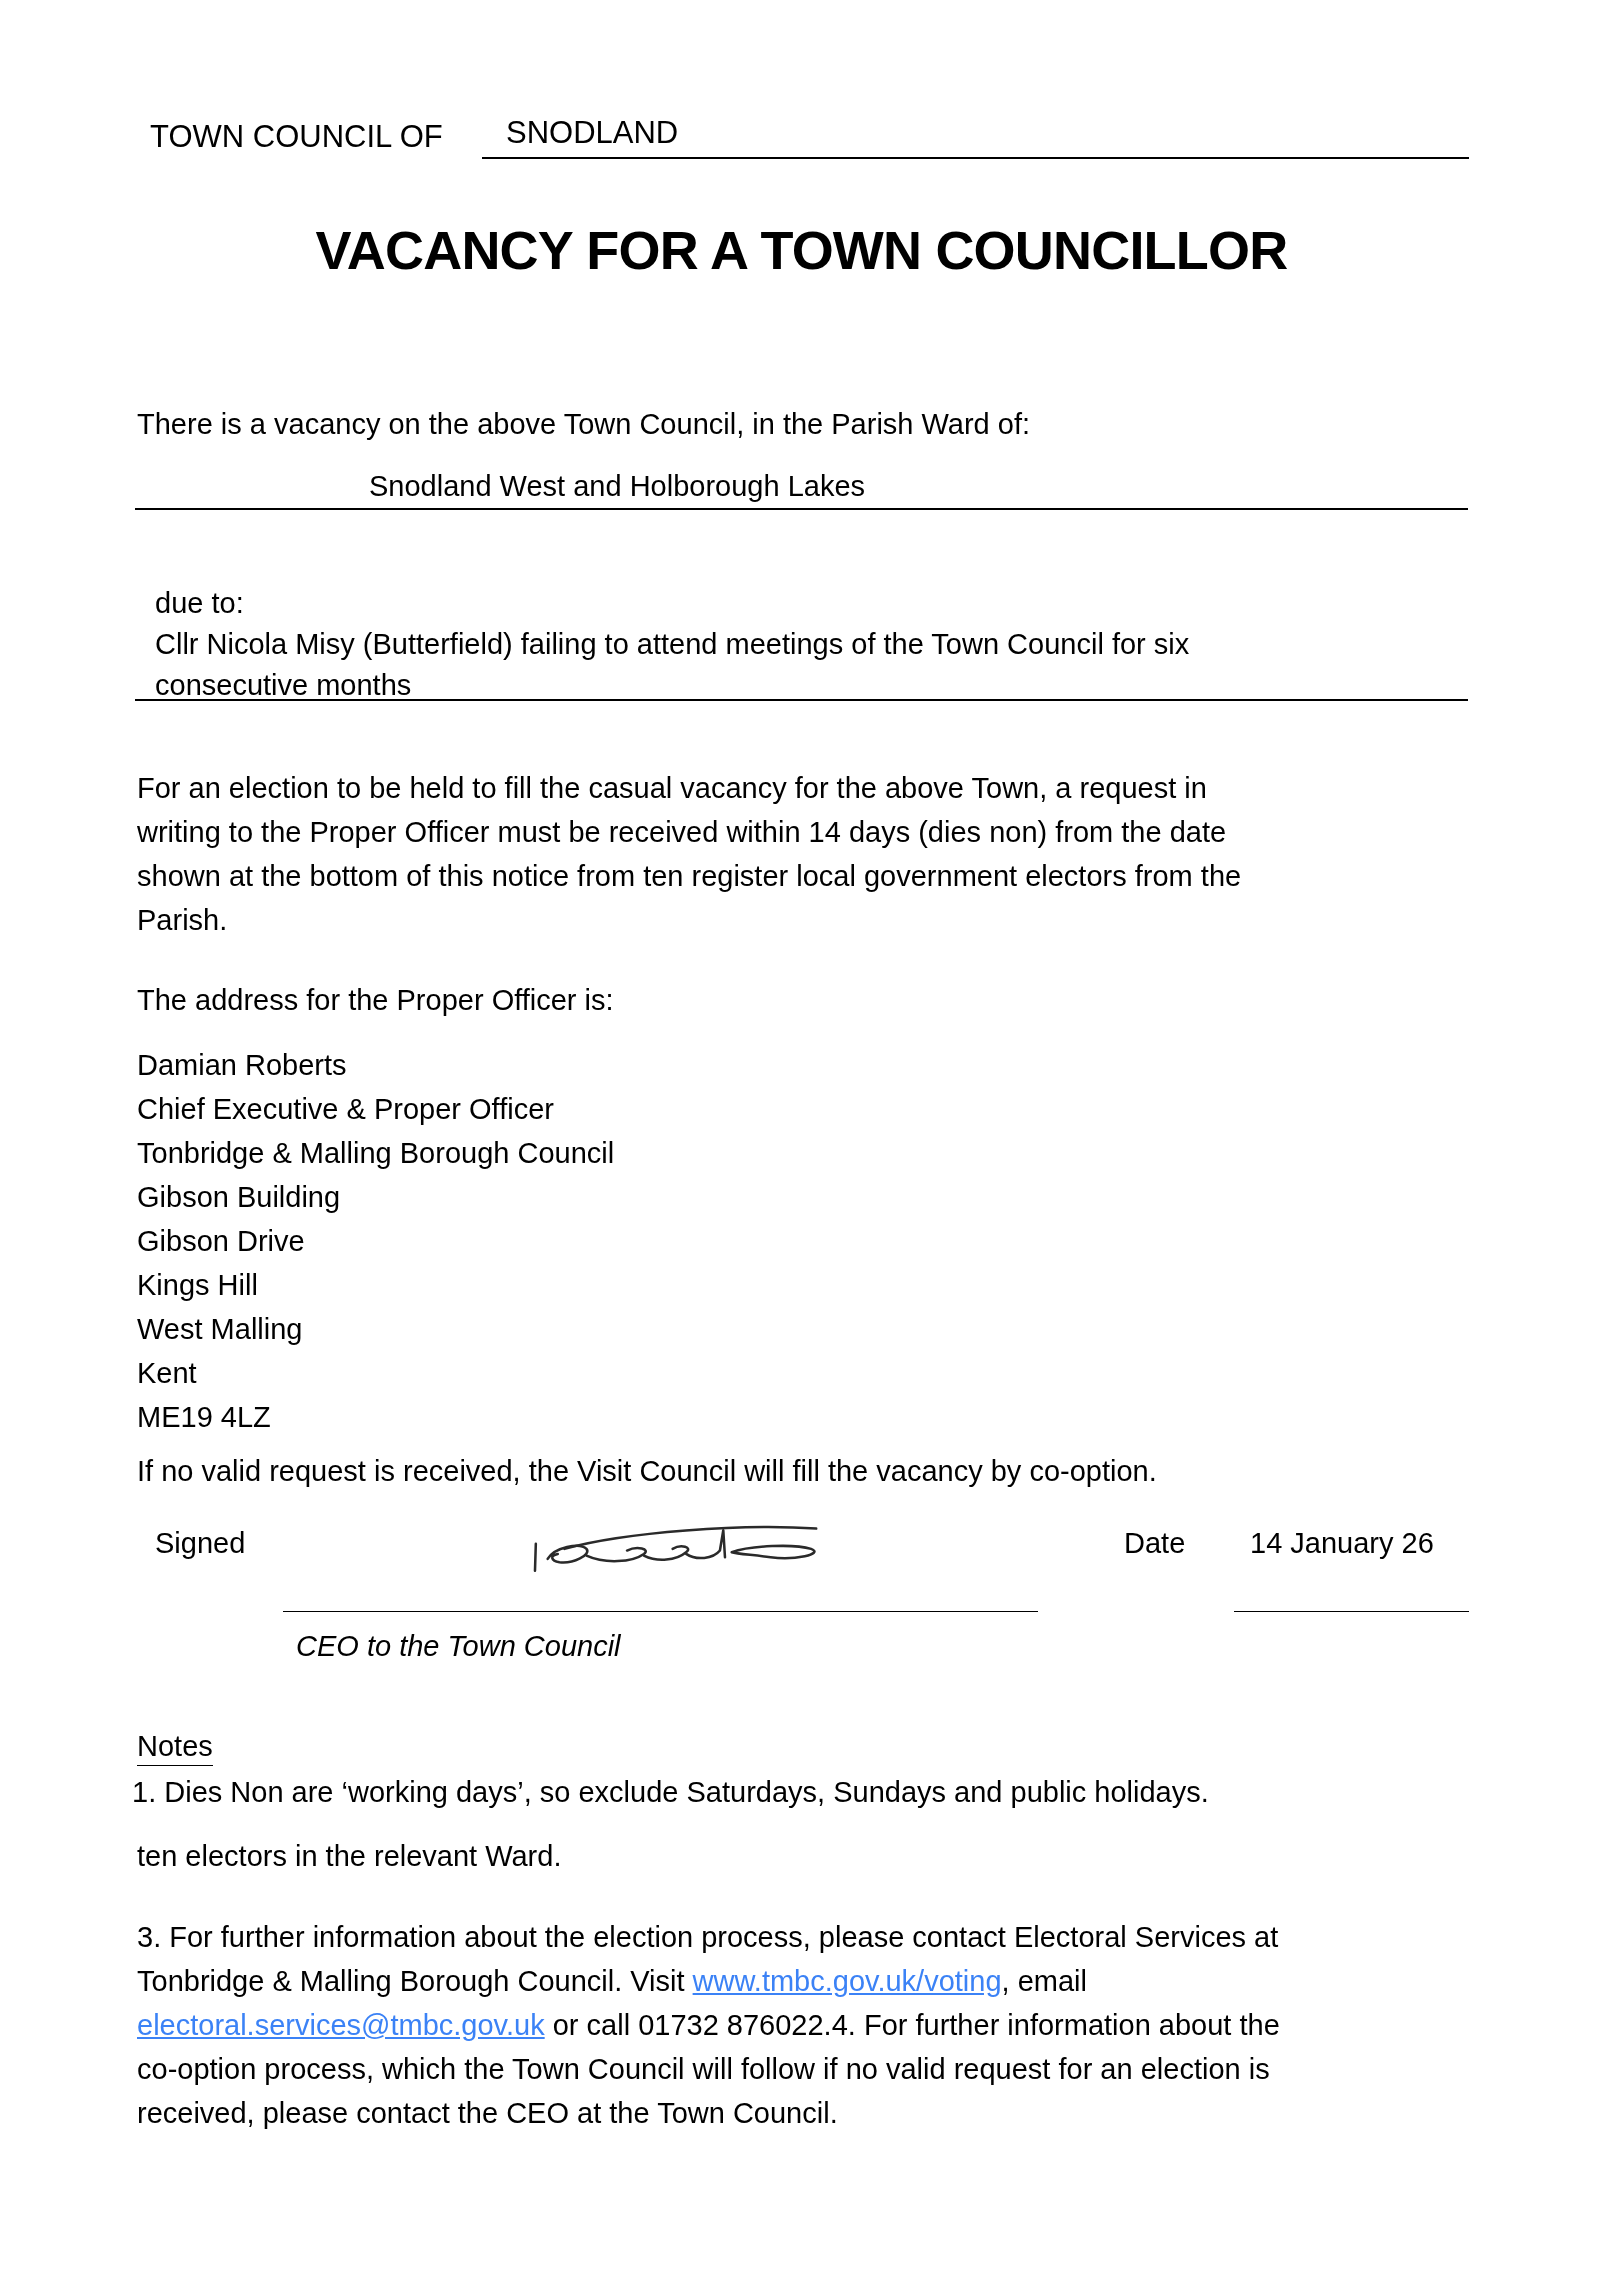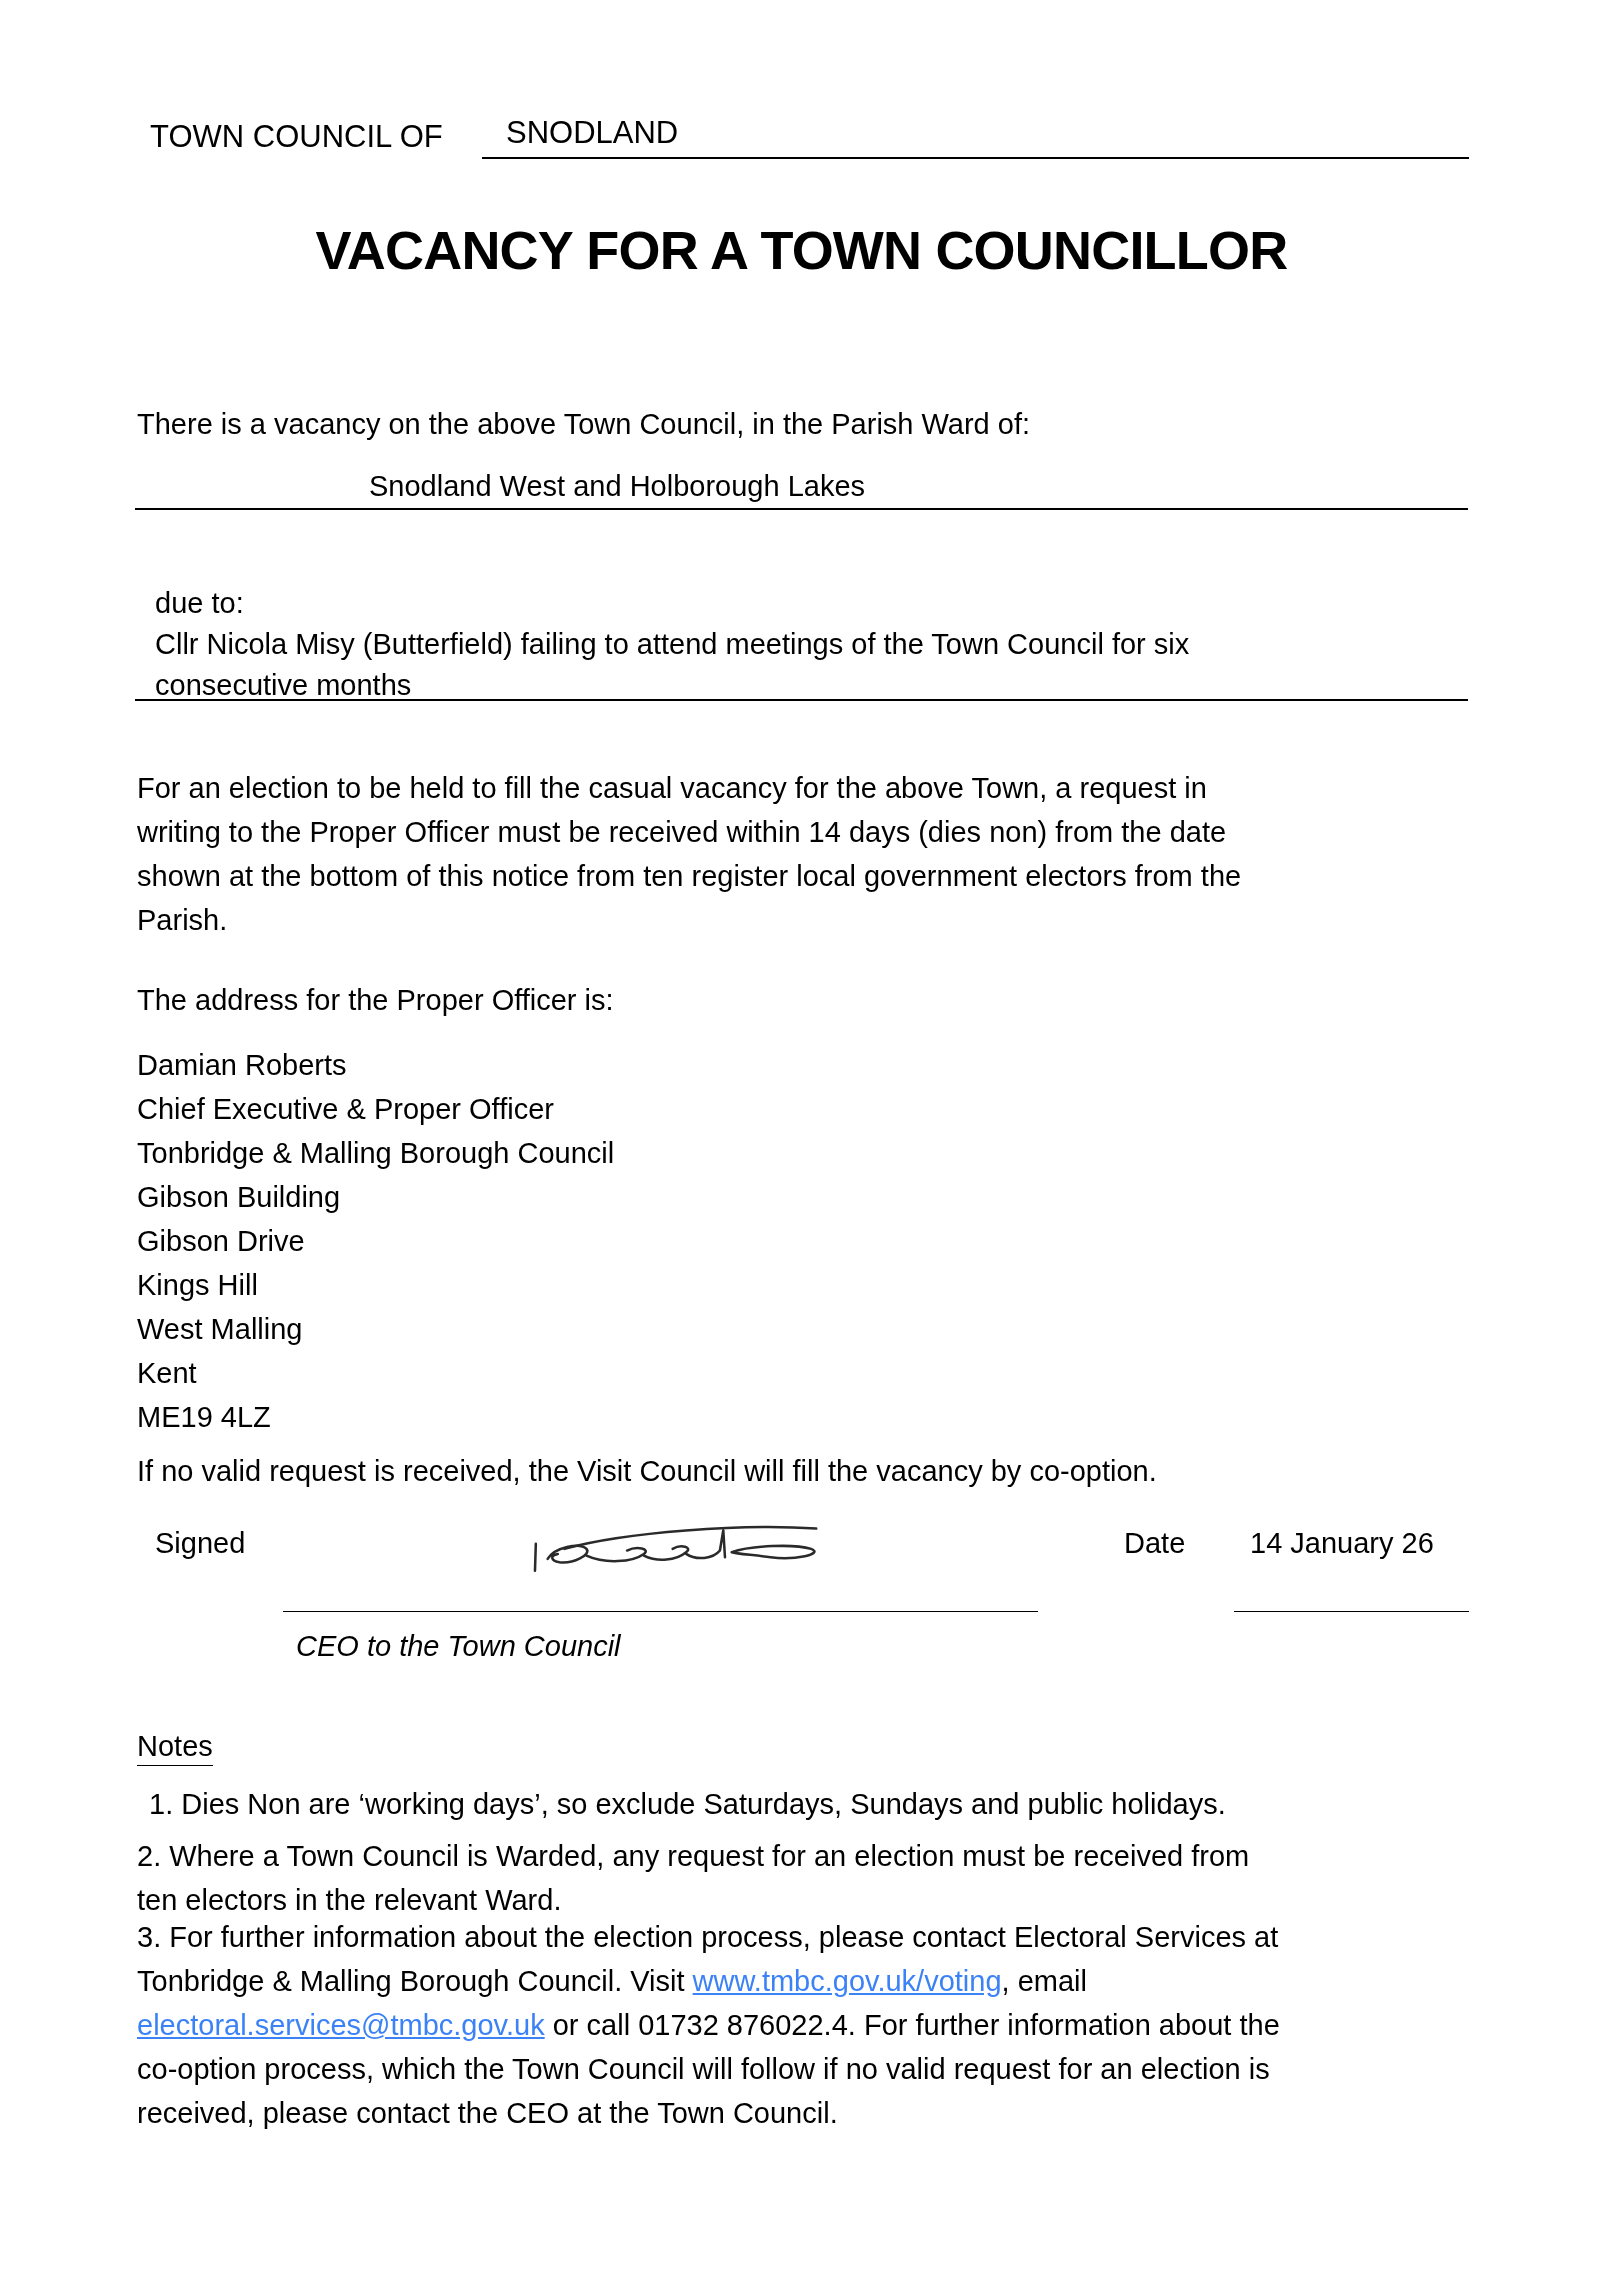--- a/index.html
+++ b/index.html
@@ -110,24 +110,23 @@
 
   <div class="rule" style="left:283px; top:1611px; width:755px; border-bottom-width:1.7px;"></div>
   <div class="rule" style="left:1234px; top:1611px; width:235px; border-bottom-width:1.7px;"></div>
 
   <div class="abs line signer-title" style="left:296px; top:1630px;">CEO to the Town Council</div>
 
   <div class="abs" style="left:137px; top:1730px;">
     <span class="notes-heading line">Notes</span>
   </div>
 
-  <div class="abs line" style="left:149px; top:1776px;margin-top:12px;">1. Dies Non are ‘working days’, so exclude Saturdays, Sundays and public holidays.</div>
+  <div class="abs line" style="left:132px; top:1776px;">1. Dies Non are ‘working days’, so exclude Saturdays, Sundays and public holidays.</div>
 
   <div class="abs para" style="left:137px; top:1834px;">
-    <div class="line">2. Where a Town Council is Warded, any request for an election must be received from</div>
     <div class="line">ten electors in the relevant Ward.</div>
   </div>
 
   <div class="abs para" style="left:137px; top:1915px;">
     <div class="line">3. For further information about the election process, please contact Electoral Services at</div>
     <div class="line">
       <span class="pre">Tonbridge &amp; Malling Borough Council. Visit </span><a class="doc-link" href="#">www.tmbc.gov.uk/voting</a><span class="pre">, email</span>
     </div>
     <div class="line">
       <a class="doc-link" href="#">electoral.services@tmbc.gov.uk</a><span class="pre"> or call 01732 876022.4. For further information about the</span>

